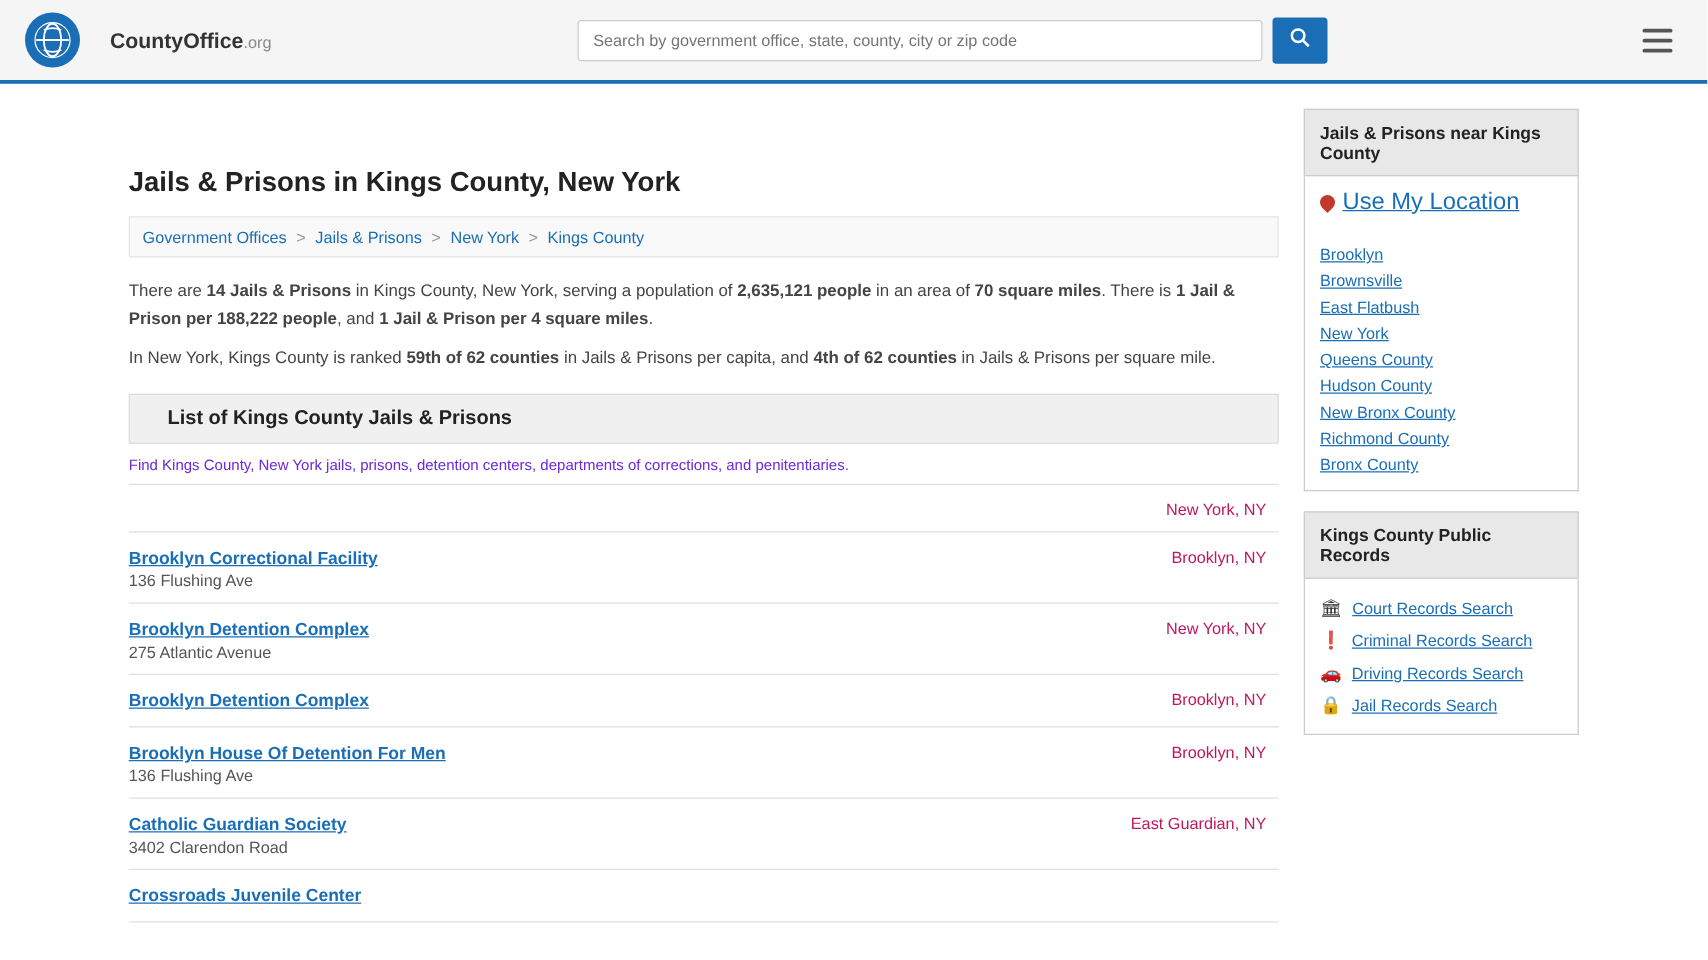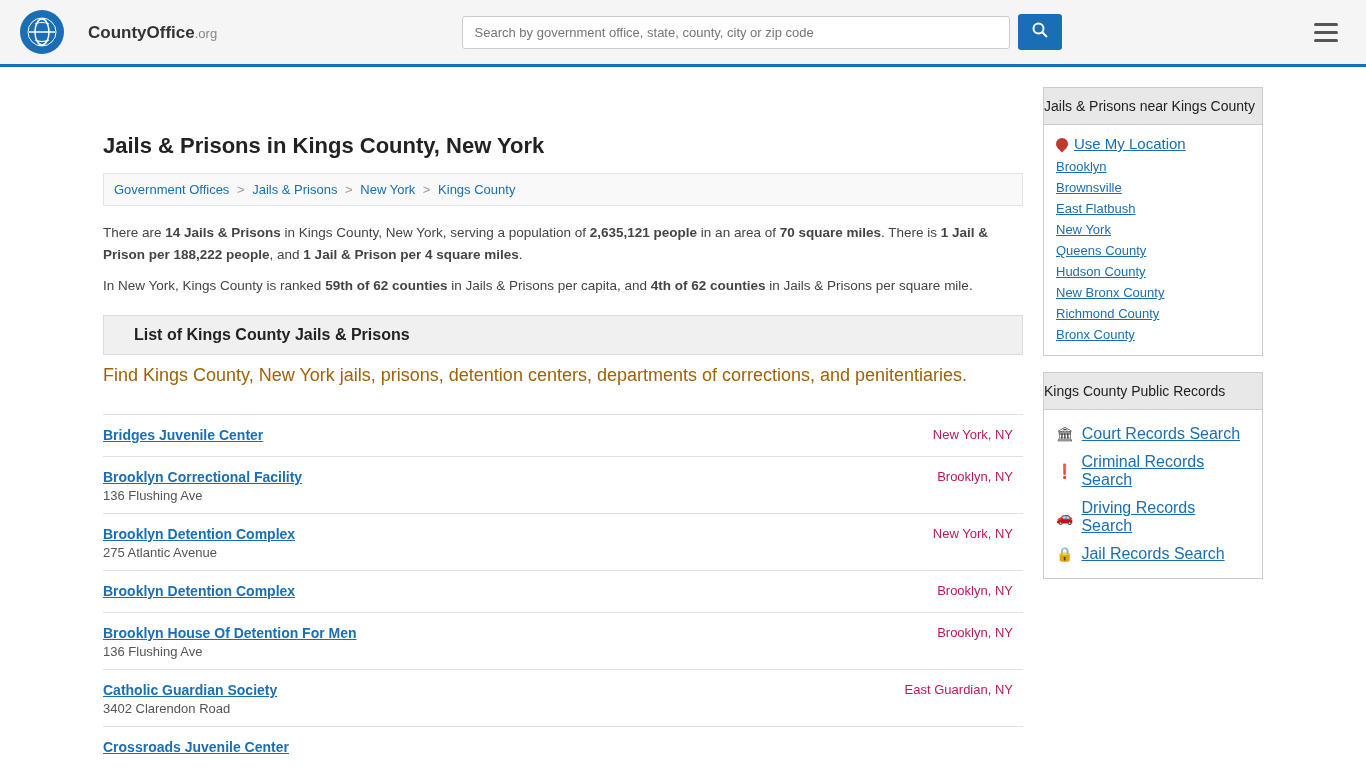--- a/index.html
+++ b/index.html
@@ -136,23 +136,23 @@
     .section-header {
       background: #f0f0f0;
       border: 1px solid #ddd;
       padding: 10px 30px;
       font-size: 16px;
       font-weight: bold;
       margin: 18px 0 10px 0;
       color: #222;
     }
     .section-desc {
-      font-size: 18px;
-      color: #a16207;
-      margin-bottom: 28px;
+      font-size: 12px;
+      color: #6d28d9;
+      margin-bottom: 8px;
     }
 
     
     .jail-list {
       border-top: 1px solid #e0e0e0;
     }
     .jail-item {
       border-bottom: 1px solid #e0e0e0;
       padding: 12px 0 10px 0;
       display: flex;
@@ -186,40 +186,40 @@
     .sidebar {
       width: 220px;
       flex-shrink: 0;
     }
     .sidebar-section {
       margin-bottom: 16px;
     }
     .sidebar-header {
       background: #e8e8e8;
       border: 1px solid #ccc;
-      padding: 10px 0;
+      padding: 10px 12px;
       font-size: 14px;
-      font-weight: normal;
+      font-weight: bold;
       color: #222;
       margin-bottom: 0;
     }
     .sidebar-body {
       border: 1px solid #ccc;
       border-top: none;
       padding: 10px 12px;
     }
     .sidebar-location-btn {
       display: flex;
       align-items: center;
       gap: 6px;
       color: #1a6eb5;
-      font-size: 15px;
+      font-size: 19px;
       cursor: pointer;
       text-decoration: underline;
-      margin-bottom: 4px;
+      margin-bottom: 20px;
       background: none;
       border: none;
       padding: 0;
     }
     .location-dot {
       width: 12px;
       height: 12px;
       background: #c0392b;
       border-radius: 50% 50% 50% 0;
       transform: rotate(-45deg);
@@ -241,21 +241,21 @@
       gap: 8px;
       padding: 5px 0;
     }
     .records-icon {
       font-size: 14px;
       flex-shrink: 0;
     }
     .records-link {
       color: #1a6eb5;
       text-decoration: underline;
-      font-size: 16px;
+      font-size: 13px;
       cursor: pointer;
     }
   </style>
 </head>
 <body>
 
 <header class="header">
   <div class="logo-area">
     <div class="logo-circle">
       <svg width="30" height="30" viewBox="0 0 30 30" fill="none">
@@ -312,21 +312,20 @@
     <p class="intro-text">
       <span>In New York, Kings County is ranked </span><strong>59th of 62 counties</strong><span> in Jails &amp; Prisons per capita, and </span><strong>4th of 62 counties</strong><span> in Jails &amp; Prisons per square mile.</span>
     </p>
 
     <div class="section-header">List of Kings County Jails &amp; Prisons</div>
     <p class="section-desc">Find Kings County, New York jails, prisons, detention centers, departments of corrections, and penitentiaries.</p>
 
     <div class="jail-list" id="jail-list-container">
     <div class="jail-item">
           <div class="jail-info">
-            <a class="jail-name" href="#">Bridges Juvenile Center</a>
           </div>
           <div class="jail-location">New York, NY</div>
         </div>
         <div class="jail-item">
           <div class="jail-info">
             <a class="jail-name" href="#">Brooklyn Correctional Facility</a>
             <div class="jail-address">136 Flushing Ave</div>
           </div>
           <div class="jail-location">Brooklyn, NY</div>
         </div>

